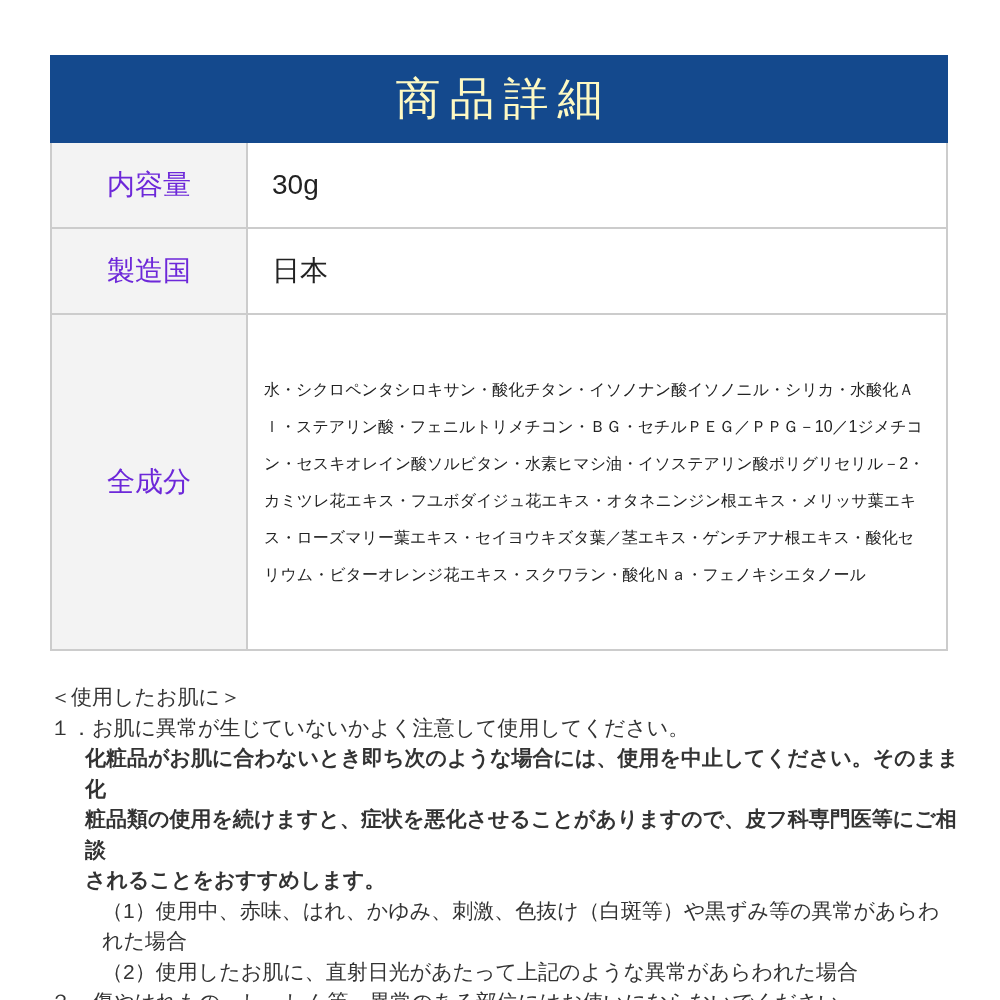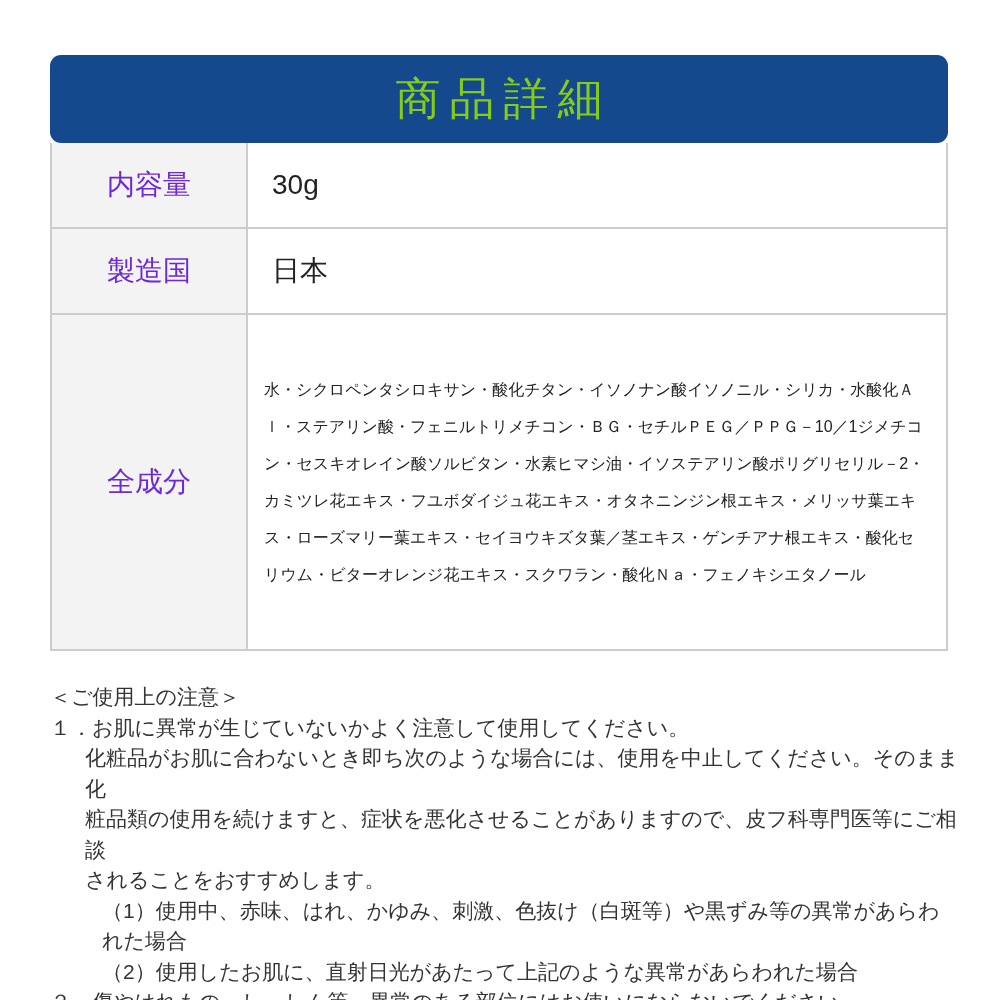--- a/index.html
+++ b/index.html
@@ -18,29 +18,28 @@
   }
   .panel {
     position: absolute;
     left: 50px;
     top: 55px;
     width: 898px;
   }
   .panel-header {
     height: 88px;
     background: #14498d;
-    color: #84cc16;
+    color: #fef9c3;
     display: flex;
     align-items: center;
     justify-content: center;
     font-size: 45px;
     font-weight: 500;
     letter-spacing: 9px;
     text-indent: 9px;
-    border-radius: 11px;
   }
   .spec-table {
     border: 2px solid #cccccc;
     border-top: none;
     background: #ffffff;
   }
   .spec-row {
     display: grid;
     grid-template-columns: 196px 1fr;
   }
@@ -75,21 +74,21 @@
   .notes {
     position: absolute;
     left: 50px;
     top: 682px;
     width: 910px;
     font-size: 21px;
     line-height: 30.5px;
     color: #333333;
   }
   .notes .line { white-space: normal; }
-  .notes .ind-1 { padding-left: 35px; }
+  .notes .ind-1 { padding-left: 35px; font-weight: bold; }
   .notes .ind-h { padding-left: 8px; margin-left: 44px; }
 </style>
 </head>
 <body>
 
 <div class="page">
 
   <div class="panel">
 
     <div class="panel-header">商品詳細</div>
@@ -108,21 +107,21 @@
 
       <div class="spec-row tall">
         <div class="spec-label">全成分</div>
         <div class="spec-value">水・シクロペンタシロキサン・酸化チタン・イソノナン酸イソノニル・シリカ・水酸化Ａｌ・ステアリン酸・フェニルトリメチコン・ＢＧ・セチルＰＥＧ／ＰＰＧ－10／1ジメチコン・セスキオレイン酸ソルビタン・水素ヒマシ油・イソステアリン酸ポリグリセリル－2・カミツレ花エキス・フユボダイジュ花エキス・オタネニンジン根エキス・メリッサ葉エキス・ローズマリー葉エキス・セイヨウキズタ葉／茎エキス・ゲンチアナ根エキス・酸化セリウム・ビターオレンジ花エキス・スクワラン・酸化Ｎａ・フェノキシエタノール</div>
       </div>
 
     </div>
   </div>
 
   <div class="notes">
-    <div class="line">＜ご使用上の注意＞</div>
+    <div class="line">＜使用したお肌に＞</div>
     <div class="line">１．お肌に異常が生じていないかよく注意して使用してください。</div>
     <div class="line ind-1">化粧品がお肌に合わないとき即ち次のような場合には、使用を中止してください。そのまま化</div>
     <div class="line ind-1">粧品類の使用を続けますと、症状を悪化させることがありますので、皮フ科専門医等にご相談</div>
     <div class="line ind-1">されることをおすすめします。</div>
     <div class="line ind-h">（1）使用中、赤味、はれ、かゆみ、刺激、色抜け（白斑等）や黒ずみ等の異常があらわれた場合</div>
     <div class="line ind-h">（2）使用したお肌に、直射日光があたって上記のような異常があらわれた場合</div>
     <div class="line">２．傷やはれもの、しっしん等、異常のある部位にはお使いにならないでください。</div>
 
   </div>
 

